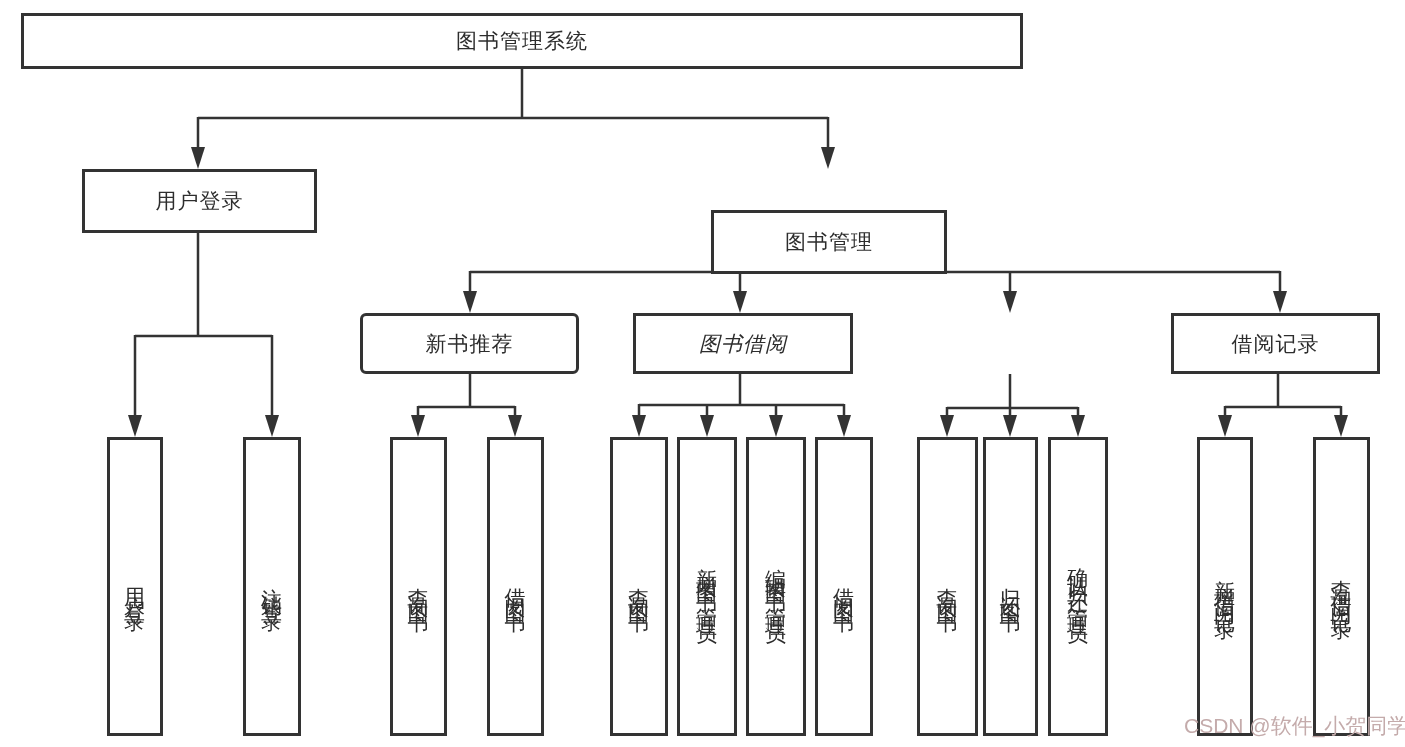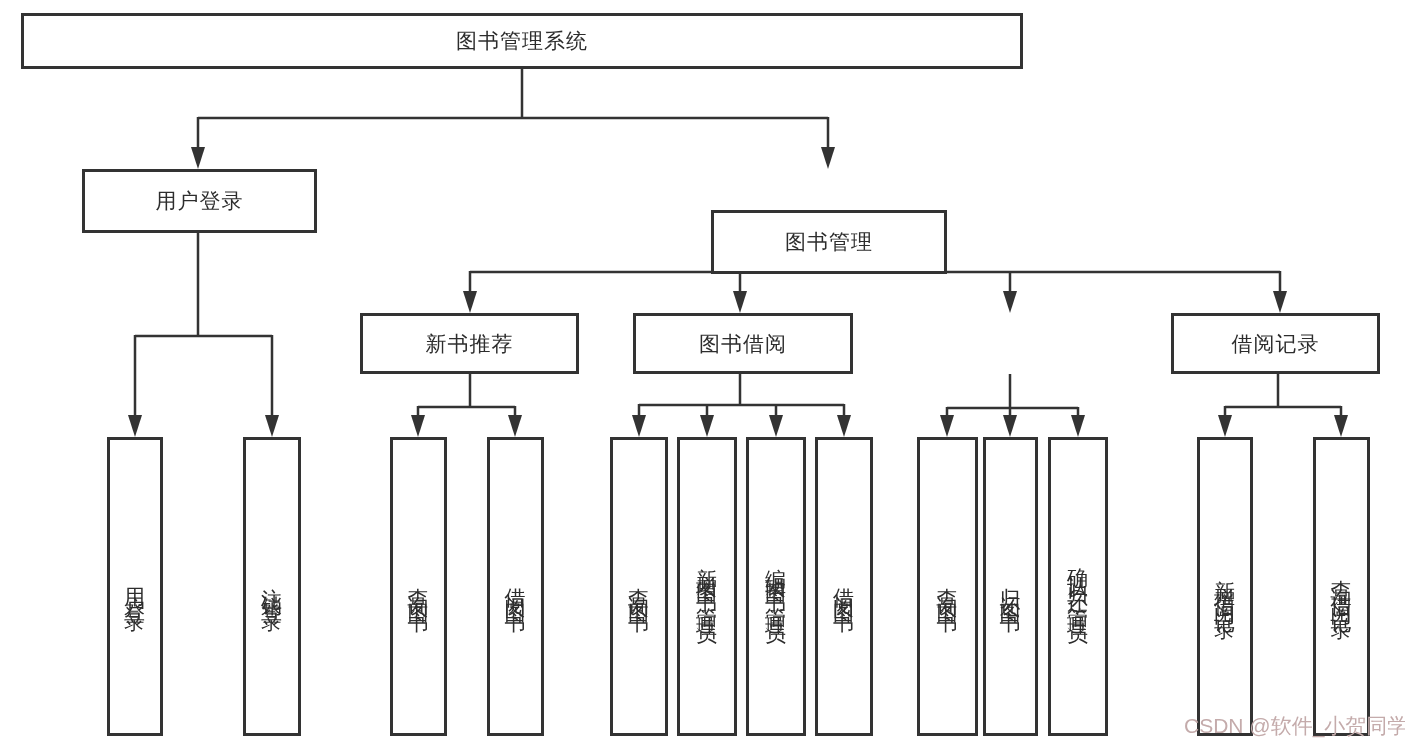--- a/index.html
+++ b/index.html
@@ -78,22 +78,22 @@
     <polygon points="1078,437 1071,415 1085,415"></polygon>
     <polygon points="1225,437 1218,415 1232,415"></polygon>
     <polygon points="1341,437 1334,415 1348,415"></polygon>
   </svg>
 
   <div class="node hnode" style="left:21px;top:13px;width:1002px;height:56px;">图书管理系统</div>
 
   <div class="node hnode" style="left:82px;top:169px;width:235px;height:64px;">用户登录</div>
   <div class="node hnode" style="left:711px;top:169px;width:236px;height:64px;margin-top:41px;">图书管理</div>
 
-  <div class="node hnode" style="left:360px;top:313px;width:219px;height:61px;">新书推荐</div>
-  <div class="node hnode" style="left:633px;top:313px;width:220px;height:61px;">图书借阅</div>
+  <div class="node hnode" style="left:360px;top:313px;width:219px;height:61px;border-radius:6px;">新书推荐</div>
+  <div class="node hnode" style="left:633px;top:313px;width:220px;height:61px;font-style:italic;">图书借阅</div>
   <div class="node hnode" style="left:1171px;top:313px;width:209px;height:61px;">借阅记录</div>
 
   <div class="node vnode" style="left:107px;top:437px;width:56px;height:299px;">用户登录</div>
   <div class="node vnode" style="left:243px;top:437px;width:58px;height:299px;">注销登录</div>
 
   <div class="node vnode" style="left:390px;top:437px;width:57px;height:299px;">查询图书</div>
   <div class="node vnode" style="left:487px;top:437px;width:57px;height:299px;">借阅图书</div>
 
   <div class="node vnode" style="left:610px;top:437px;width:58px;height:299px;">查询图书</div>
   <div class="node vnode" style="left:677px;top:437px;width:60px;height:299px;">新增图书（管理员）</div>

